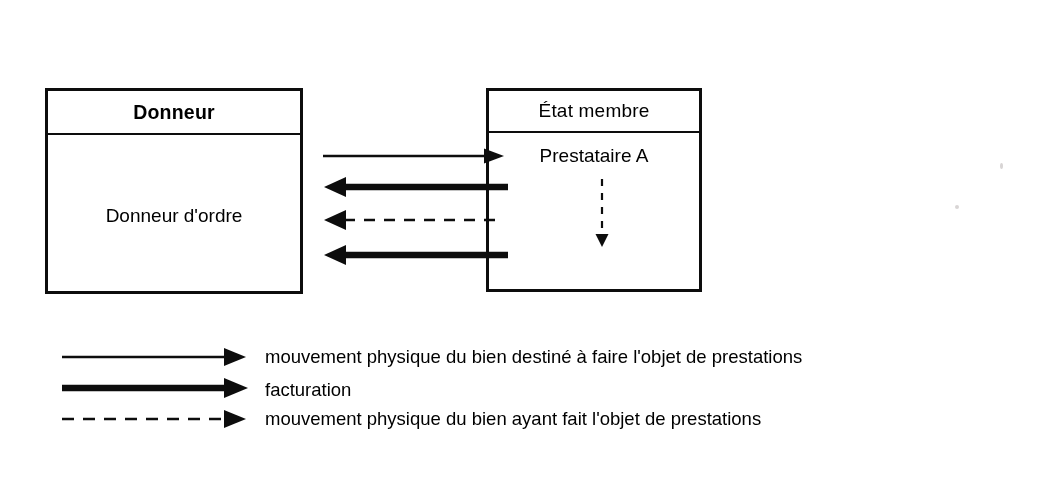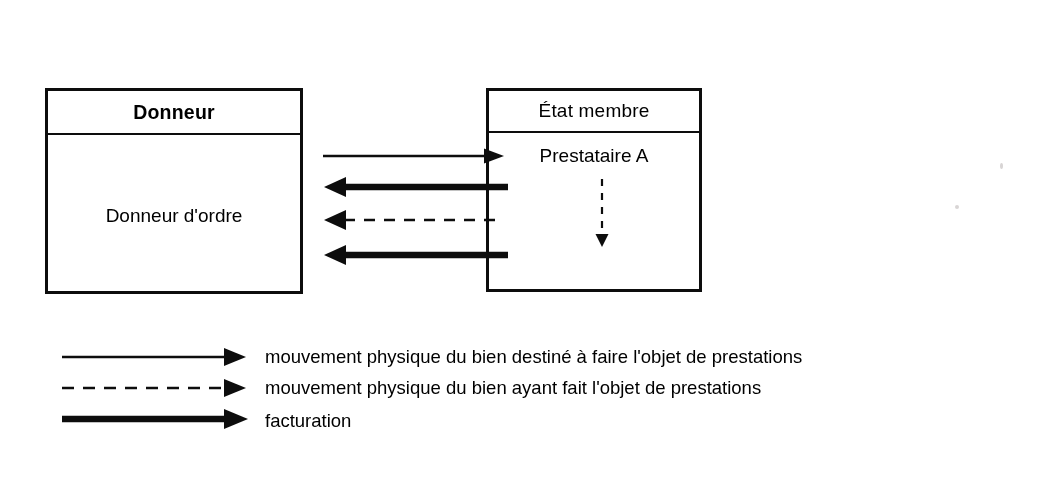--- a/index.html
+++ b/index.html
@@ -182,34 +182,34 @@
   <div id="legend">
 
     <div class="legend-row" id="legend-row-1">
       <svg class="legend-arrow" viewBox="0 0 190 26">
         <line x1="2" y1="13" x2="168" y2="13" stroke="#0d0d0d" stroke-width="2.4"></line>
         <polygon points="186,13 164,4 164,22" fill="#0d0d0d"></polygon>
       </svg>
       <span class="legend-text">mouvement physique du bien destiné à faire l'objet de prestations</span>
     </div>
 
+    <div class="legend-row" id="legend-row-3">
+      <svg class="legend-arrow" viewBox="0 0 190 26">
+        <line x1="2" y1="13" x2="168" y2="13" stroke="#0d0d0d" stroke-width="6.5"></line>
+        <polygon points="188,13 164,3 164,23" fill="#0d0d0d"></polygon>
+      </svg>
+      <span class="legend-text">facturation</span>
+    </div>
+
     <div class="legend-row" id="legend-row-2">
       <svg class="legend-arrow" viewBox="0 0 190 26">
         <line x1="2" y1="13" x2="166" y2="13" stroke="#0d0d0d" stroke-width="2.4" stroke-dasharray="12 9"></line>
         <polygon points="186,13 164,4 164,22" fill="#0d0d0d"></polygon>
       </svg>
       <span class="legend-text">mouvement physique du bien ayant fait l'objet de prestations</span>
     </div>
 
-    <div class="legend-row" id="legend-row-3">
-      <svg class="legend-arrow" viewBox="0 0 190 26">
-        <line x1="2" y1="13" x2="168" y2="13" stroke="#0d0d0d" stroke-width="6.5"></line>
-        <polygon points="188,13 164,3 164,23" fill="#0d0d0d"></polygon>
-      </svg>
-      <span class="legend-text">facturation</span>
-    </div>
-
   </div>
 
   <div class="speckle" style="left:955px; top:205px; width:4px; height:4px;"></div>
   <div class="speckle" style="left:1000px; top:163px; width:3px; height:6px;"></div>
 
 </div>
 
 </body></html>

